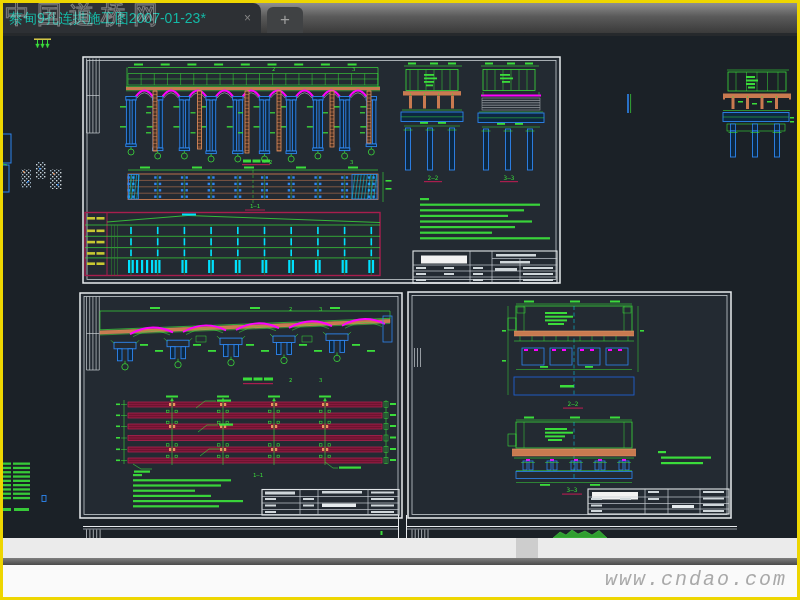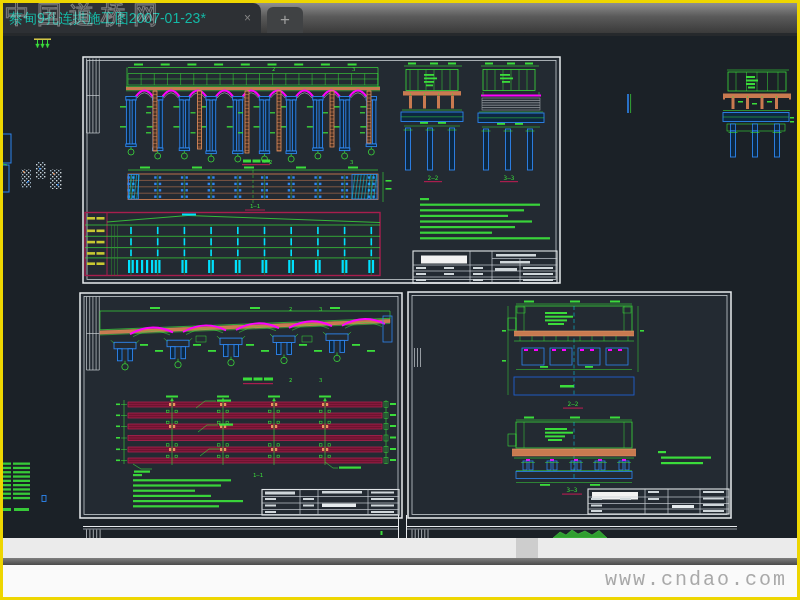--- a/index.html
+++ b/index.html
@@ -12,21 +12,21 @@
   .tab-new{position:absolute;left:264px;top:4px;width:36px;height:26px;background:#404244;border-radius:6px 6px 0 0;text-align:center;color:#9e9e9e;font-size:17px;line-height:25px;cursor:pointer;}
   
   .wm-cn{position:absolute;left:2px;top:-5px;z-index:30;font-size:25px;letter-spacing:7px;color:transparent;-webkit-text-stroke:1px rgba(240,240,240,0.40);pointer-events:none;white-space:nowrap;}
   
   .cadcanvas{position:absolute;left:0;top:33px;width:794px;height:502px;background:#1b2127;overflow:hidden;}
   .cadcanvas svg{position:absolute;left:0;top:0;}
   
   .hscroll{position:absolute;left:0;top:535px;width:794px;height:20px;background:#ebebeb;}
   .hthumb{position:absolute;left:513px;top:0;width:22px;height:20px;background:#cdcdcd;}
   .divider{position:absolute;left:0;top:555px;width:794px;height:7px;background:linear-gradient(#7e7e7e,#4a4a4a);}
-  .footer{position:absolute;left:0;top:562px;width:794px;height:32px;background:#fafafa;}
+  .footer{position:absolute;left:0;top:562px;width:794px;height:32px;background:#fafafa;font-style:italic;}
   .site{position:absolute;right:10px;top:3px;font-family:"Liberation Mono",monospace;font-size:20px;letter-spacing:2px;color:#a9a9a9;}
   text{font-family:"DejaVu Sans Mono",monospace;}
 </style>
 </head>
 <body>
 
 <div id="stage">
 
   <div class="tabbar">
     <div class="tab-active">

